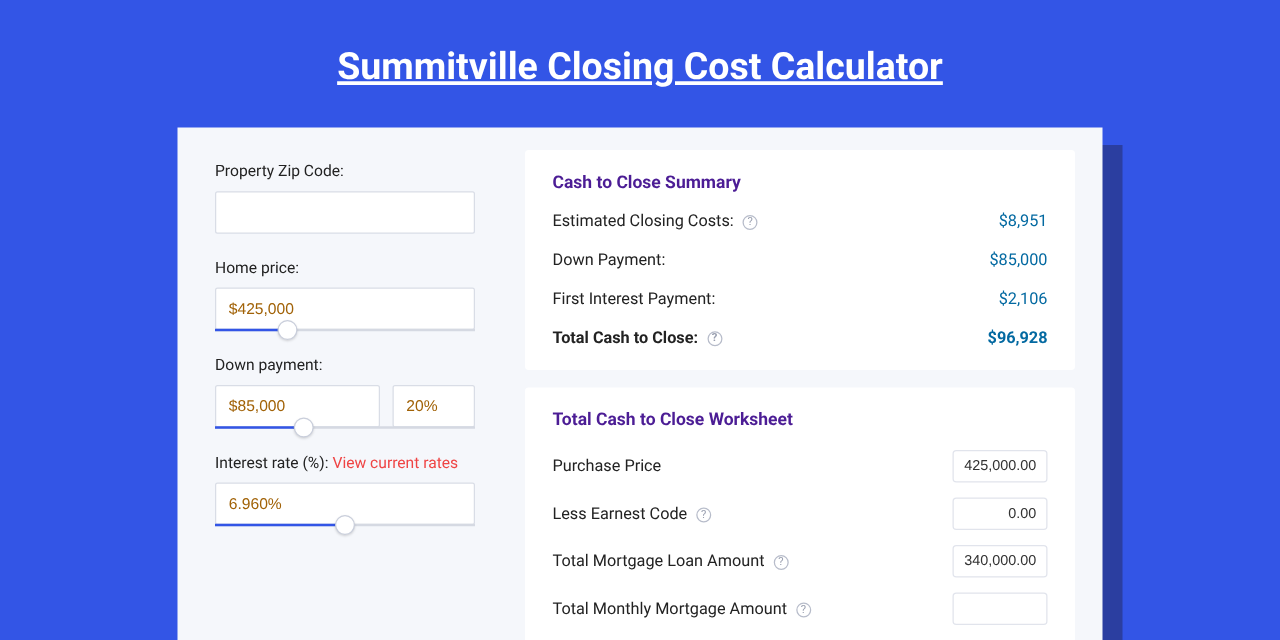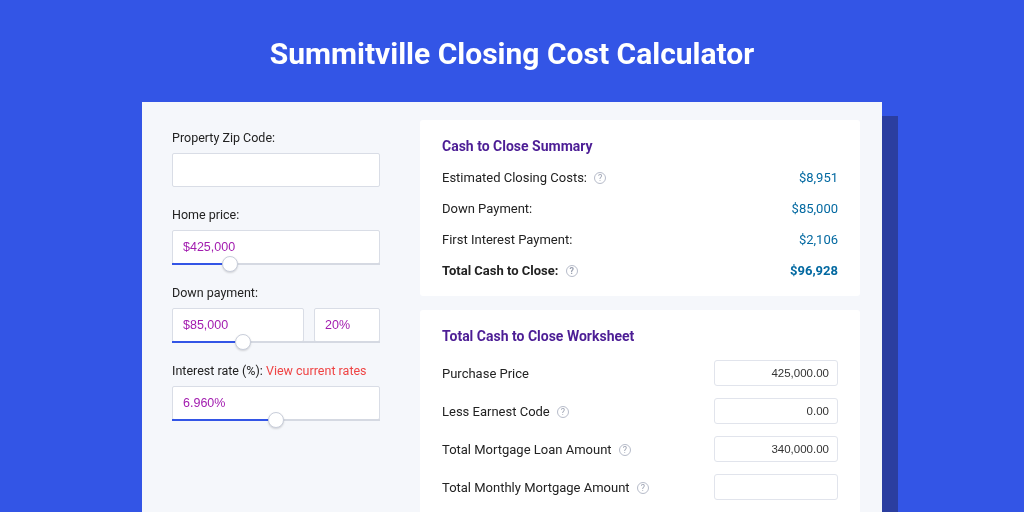--- a/index.html
+++ b/index.html
@@ -8,20 +8,21 @@
     width: 1024px; height: 512px;
     background: #3355e6;
     position: relative;
   }
   .title {
     text-align: center;
     color: #fff;
     font-weight: 700;
     font-size: 30px;
     padding-top: 36px;
+    text-decoration: underline;
   }
   .shadow-card {
     position: absolute;
     left: 158px; top: 116px;
     width: 740px; height: 430px;
     background: #2b3ea0;
   }
   .card {
     position: absolute;
     left: 142px; top: 102px;
@@ -46,21 +47,21 @@
   }
   .field-group { margin-bottom: 20px; }
   .input {
     width: 100%;
     height: 34px;
     background: #fff;
     border: 1px solid #d9dde6;
     border-radius: 2px;
     font-size: 12.5px;
     padding: 0 10px;
-    color: #a21caf;
+    color: #a16207;
   }
   .input-row { display: flex; gap: 10px; }
   .input-small { width: 66px; }
   .slider-wrap { position: relative; margin-top:-1px; }
   .slider-track {
     height: 2px; background: #d5d9e2; width: 100%;
     position: relative;
   }
   .slider-fill {
     height: 2px; background: #3355e6; position: absolute; left:0; top:0;
@@ -101,21 +102,21 @@
     text-align: center; color: #9aa0b0;
     margin-left: 4px;
     vertical-align: 1px;
   }
   .ws-row {
     display: flex; justify-content: space-between; align-items: center;
     font-size: 13px; color: #222;
     margin-bottom: 12px;
   }
   .ws-val {
-    width: 124px; height: 26px;
+    width: 76px; height: 26px;
     background: #fff;
     border: 1px solid #e1e4ec;
     border-radius: 3px;
     font-size: 11.5px;
     text-align: right;
     padding: 0 8px;
     color: #333;
   }
 </style>
 </head>

